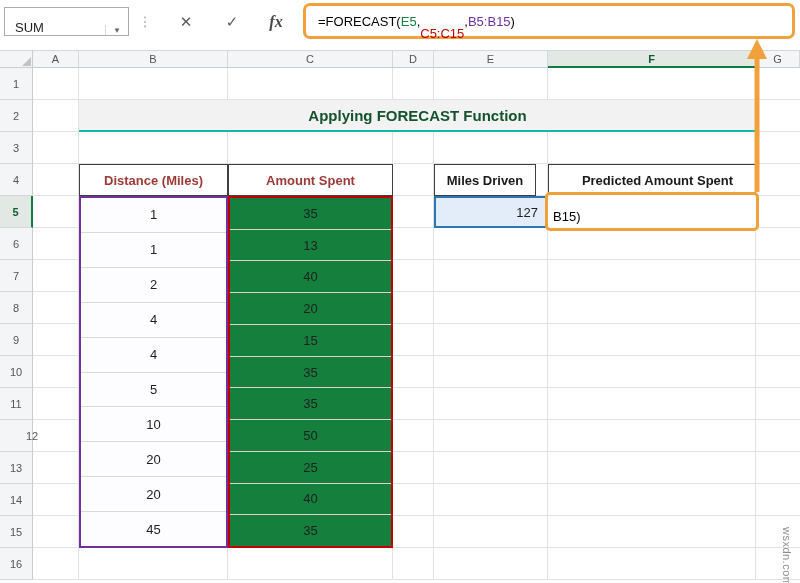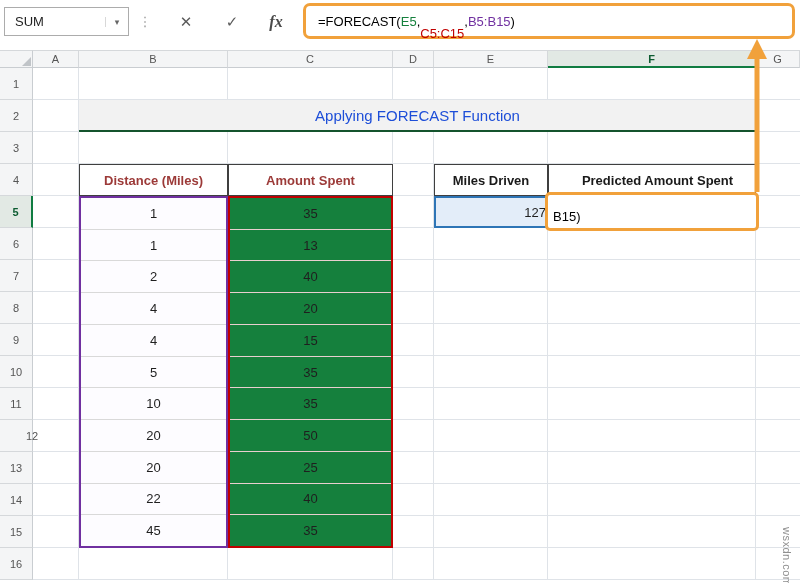--- a/index.html
+++ b/index.html
@@ -2,54 +2,54 @@
 <html><head>
 <meta charset="utf-8">
 <style>
   * { margin:0; padding:0; box-sizing:border-box; }
   html,body { background:#ffffff; }
   body { font-family:"Liberation Sans", sans-serif; }
   .page { position:relative; width:800px; height:583px; background:#ffffff; overflow:hidden; }
 
   
   .toolbar { position:absolute; left:0; top:0; width:800px; height:46px; background:#fff; }
-  .namebox { position:absolute; left:4px; top:7px; width:125px; height:29px; border:1px solid #ACACAC; background:#fff; display:flex; align-items:center; font-size:13px; color:#1f1f1f; }
+  .namebox { position:absolute; left:4px; top:7px; width:125px; height:29px; border:1px solid #ACACAC; background:#fff; display:flex; align-items:flex-end; font-size:13px; color:#1f1f1f; }
   .nb-label { flex:1; display:flex; align-items:center; padding-left:10px; }
   .nb-dd { width:23px; border-left:1px solid #D8D8D8; display:flex; align-items:center; justify-content:center; font-size:9px; color:#666; }
   .tbicon { position:absolute; top:7px; height:29px; display:flex; align-items:center; justify-content:center; font-size:15px; color:#5a5a5a; }
   .fx { font-family:"Liberation Serif", serif; font-style:italic; font-weight:bold; font-size:16px; color:#4a4a4a; }
   .fbar { position:absolute; left:303px; top:3px; width:492px; height:36px; border:3px solid #F1A13B; border-radius:7px; background:#fff; display:flex; align-items:center; padding-left:12px; font-size:13px; color:#000; white-space:pre; }
   .ref-blue { color:#15803d; } .ref-red { color:#C00000;margin-top:24px; } .ref-purple { color:#7030A0;text-align:right; }
 
   
   .corner { position:absolute; left:0; top:50px; width:33px; height:18px; background:#F4F5F6; border-top:1px solid #D5D8DB; border-right:1px solid #C9CDD1; border-bottom:1px solid #C9CDD1; }
   .corner::after { content:""; position:absolute; right:1px; bottom:1px; width:0; height:0; border-left:9px solid transparent; border-bottom:9px solid #C0C4C8; }
   .ch { position:absolute; top:50px; height:18px; background:#F4F5F6; border-top:1px solid #D5D8DB; border-right:1px solid #D5D8DB; border-bottom:1px solid #C9CDD1; color:#555; font-size:11px; display:flex; align-items:center; justify-content:center; }
   .ch.sel { background:#E2E9E4; border-bottom:2px solid #107C41; color:#0d5c31; font-weight:bold; }
   .rh { position:absolute; left:0; width:33px; height:32px; background:#F4F5F6; border-right:1px solid #C9CDD1; border-bottom:1px solid #D5D8DB; color:#555; font-size:11px; display:flex; align-items:center; justify-content:center; }
   .rh.sel { background:#E2E9E4; border-right:2px solid #107C41; color:#0d5c31; font-weight:bold; }
 
   .gridbg { position:absolute; left:33px; top:68px; width:767px; height:512px;
     background-image:repeating-linear-gradient(to bottom, transparent 0 31px, #DFE3E8 31px 32px); }
   .vline { position:absolute; top:68px; width:1px; height:512px; background:#DFE3E8; }
 
   
-  .titleband { position:absolute; left:79px; top:100px; width:677px; height:32px; background:#F2F2F2; border-bottom:2px solid #14532d; display:flex; align-items:center; justify-content:center; font-size:15px; font-weight:normal; color:#1d4ed8; }
+  .titleband { position:absolute; left:79px; top:100px; width:677px; height:32px; background:#F2F2F2; border-bottom:2px solid #14b8a6; display:flex; align-items:center; justify-content:center; font-size:15px; font-weight:bold; color:#14532d; }
 
   .hdrcell { position:absolute; top:164px; height:32px; background:#fff; border:1px solid #3f3f3f; display:flex; align-items:center; justify-content:center; font-weight:bold; font-size:13px; color:#1a1a1a; }
   .maroon { color:#9C3A38; }
 
   .rangecol { position:absolute; top:196px; height:352px; display:flex; flex-direction:column; }
   .range-b { left:79px; width:149px; border:2px solid #7030A0; background:#FDFCFF; }
   .range-c { left:228px; width:165px; border:2px solid #C00000; background:#15803d; }
   .dcell { flex:1; display:flex; align-items:center; justify-content:center; font-size:13px; color:#1f1f1f; border-bottom:1px solid #D9D9D9; }
   .range-c .dcell { border-bottom:1px solid #E8CFCF; }
   .rangecol .dcell:last-child { border-bottom:none; }
 
-  .e5cell { position:absolute; left:434px; top:196px; width:114px; height:32px; background:#E3EDF9; border:2px solid #2E75B6; display:flex; align-items:center; justify-content:flex-end; font-size:13px; color:#1f1f1f; }
+  .e5cell { position:absolute; left:434px; top:196px; width:114px; height:32px; background:#E3EDF9; border:2px solid #2E75B6; display:flex; align-items:center; justify-content:flex-end; padding-right:8px; font-size:13px; color:#1f1f1f; }
 
   .f5box { position:absolute; left:545px; top:192px; width:214px; height:39px; background:#fff; border:3px solid #F1A13B; border-radius:5px; overflow:hidden; }
   .f5l1 { position:absolute; left:5px; top:0; height:10px; overflow:hidden; white-space:pre; font-size:12px; color:#000; }
   .f5l2 { position:absolute; left:5px; top:14px; font-size:13px; color:#000; }
 
   .overlay { position:absolute; left:0; top:0; pointer-events:none; }
 
   .watermark { position:absolute; left:781px; top:527px; writing-mode:vertical-rl; font-size:11px; color:#8F8F8F; letter-spacing:0.5px; }
 </style>
 </head>
@@ -111,39 +111,38 @@
   <div class="rangecol range-b">
     <div class="dcell">1</div>
     <div class="dcell">1</div>
     <div class="dcell">2</div>
     <div class="dcell">4</div>
     <div class="dcell">4</div>
     <div class="dcell">5</div>
     <div class="dcell">10</div>
     <div class="dcell">20</div>
     <div class="dcell">20</div>
-    <div class="dcell">22</div>
     <div class="dcell">45</div>
   </div>
 
   <div class="rangecol range-c">
     <div class="dcell">35</div>
     <div class="dcell">13</div>
     <div class="dcell">40</div>
     <div class="dcell">20</div>
     <div class="dcell">15</div>
     <div class="dcell">35</div>
     <div class="dcell">35</div>
     <div class="dcell">50</div>
     <div class="dcell">25</div>
     <div class="dcell">40</div>
     <div class="dcell">35</div>
   </div>
 
-  <div class="hdrcell" style="left:434px;width:114px;">Miles Driven</div>
+  <div class="hdrcell" style="left:434px;width:102px;">Miles Driven</div>
   <div class="hdrcell" style="left:548px;width:208px;padding-left:11px;">Predicted Amount Spent</div>
 
   <div class="e5cell">127</div>
 
   <div class="f5box">
     <div class="f5l1">
       
     </div>
     <div class="f5l2">B15)</div>
   </div>

